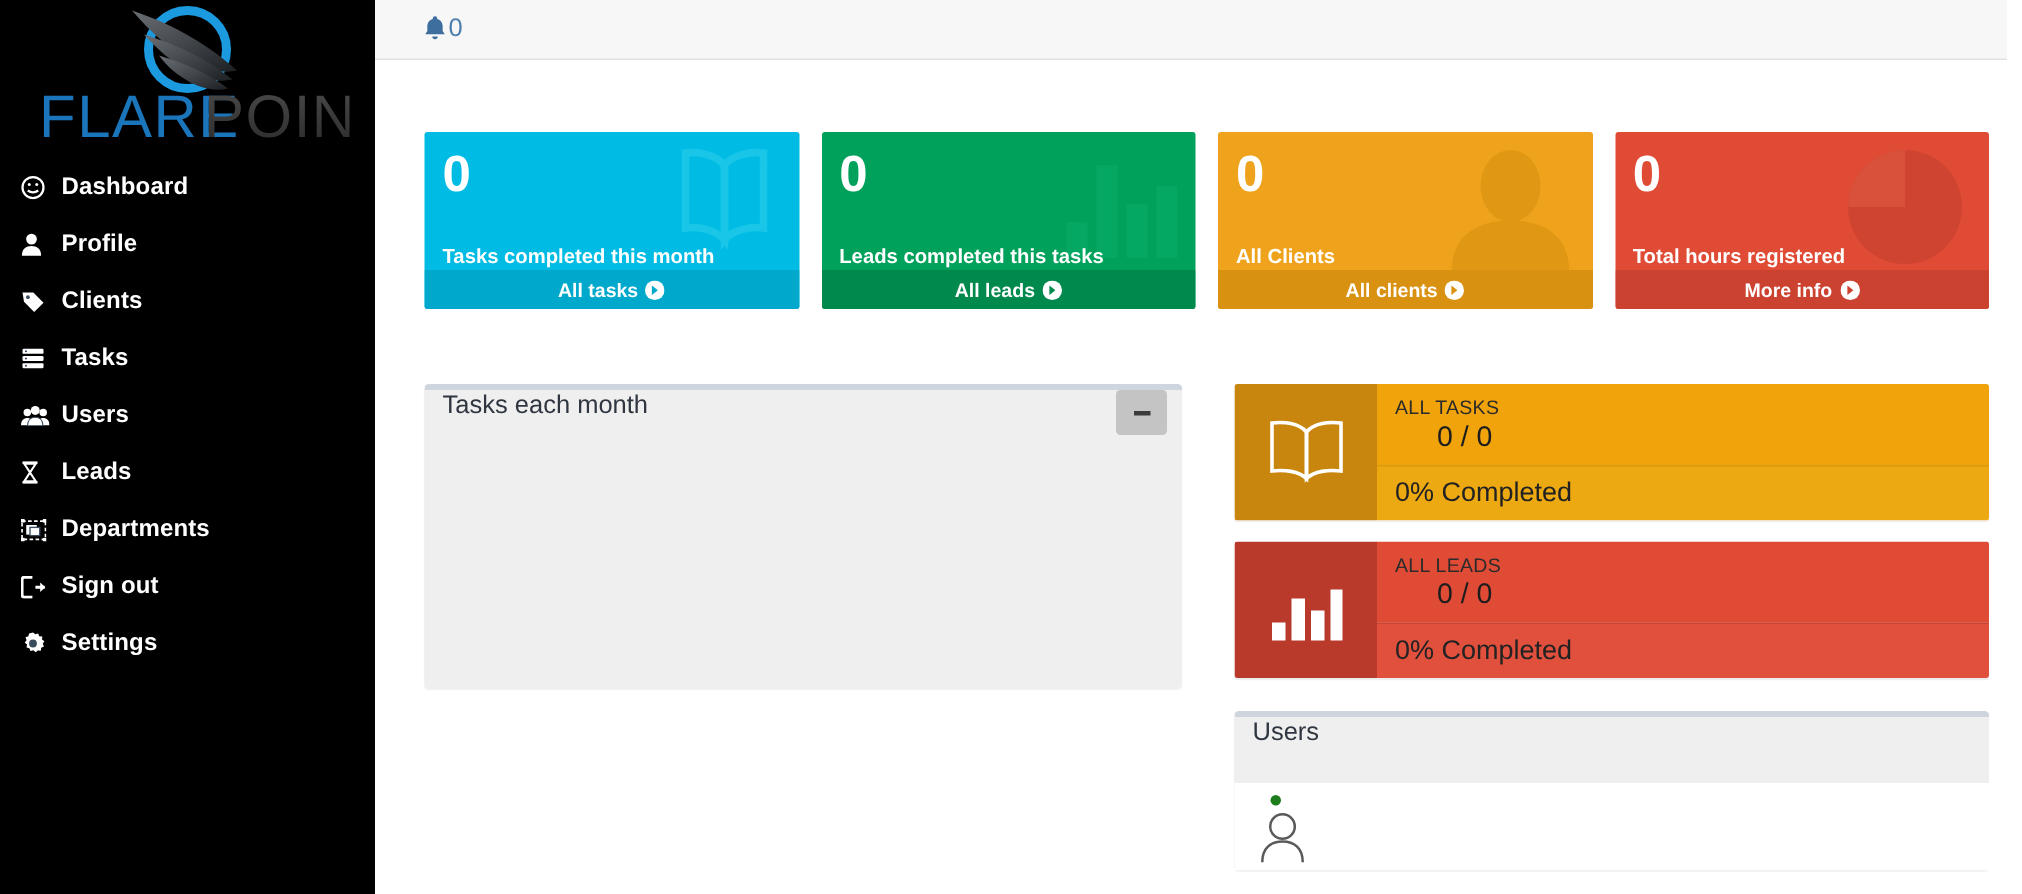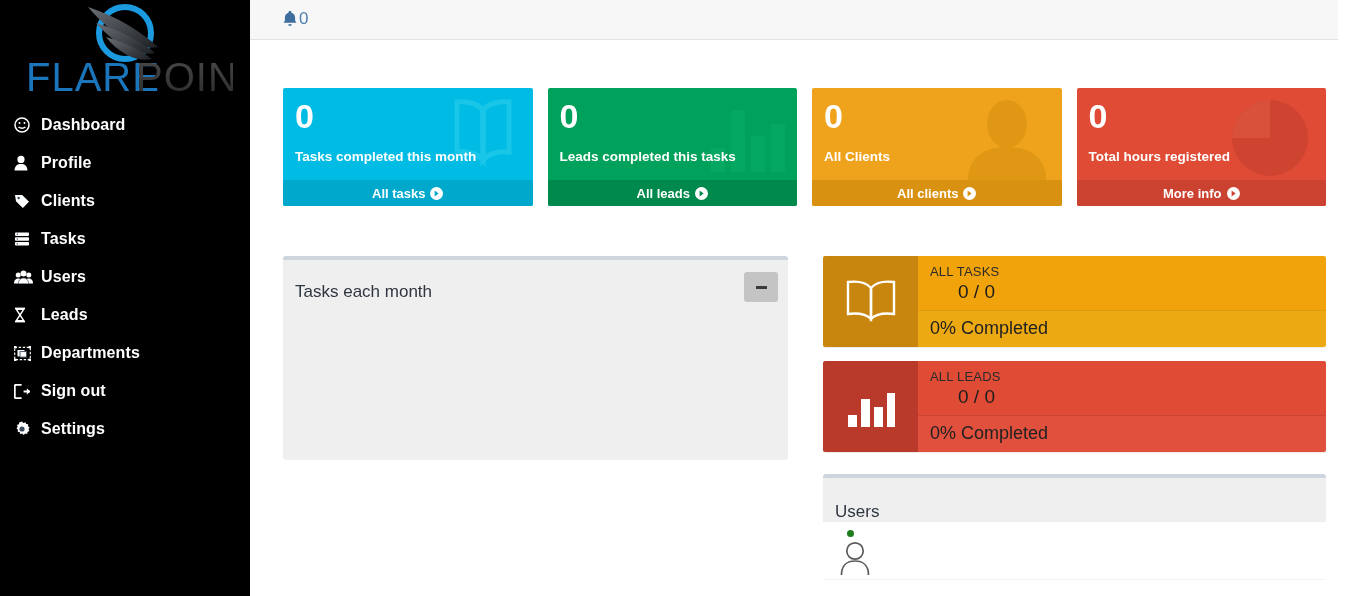--- a/index.html
+++ b/index.html
@@ -111,21 +111,21 @@
     font-weight: bold;
     line-height: 38px;
     position: relative;
     z-index: 2;
   }
   .card-text {
     font-size: 13.5px;
     font-weight: bold;
     position: relative;
     z-index: 2;
-    margin-top: 14px;
+    margin-top: 28px;
   }
   .card-ico {
     position: absolute;
     right: 6px;
     top: 4px;
     z-index: 1;
     opacity: 1;
   }
   .card-foot {
     height: 26px;
@@ -150,21 +150,21 @@
   .panel {
     background: #efefef;
     border-radius: 3px;
     border-top: 4px solid #cfd5de;
     box-shadow: 0 1px 1px rgba(0,0,0,0.06);
     margin-bottom: 25px;
   }
   .panel-head {
     height: 42px;
     display: flex;
-    align-items: flex-end;
+    align-items: flex-start;
     justify-content: space-between;
     padding: 0 10px 0 12px;
     font-size: 17px;
     color: #333a40;
   }
   .panel-title { font-size: 17px; color: #2f3640; }
   .collapse-btn {
     width: 34px; height: 30px;
     background: #c4c4c4;
     border: none;

